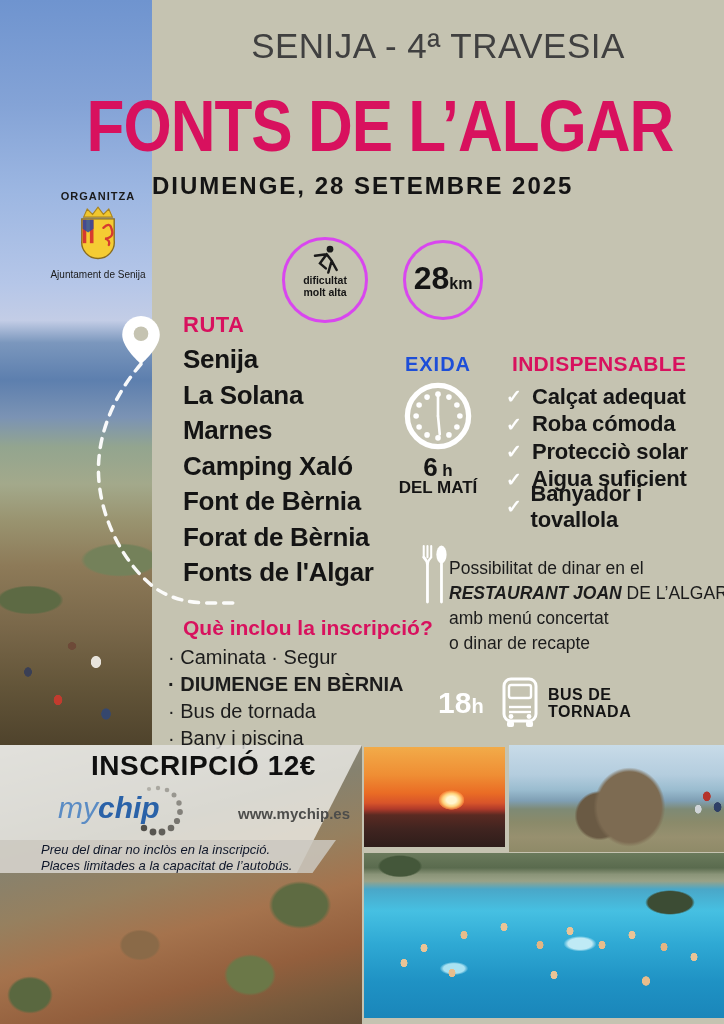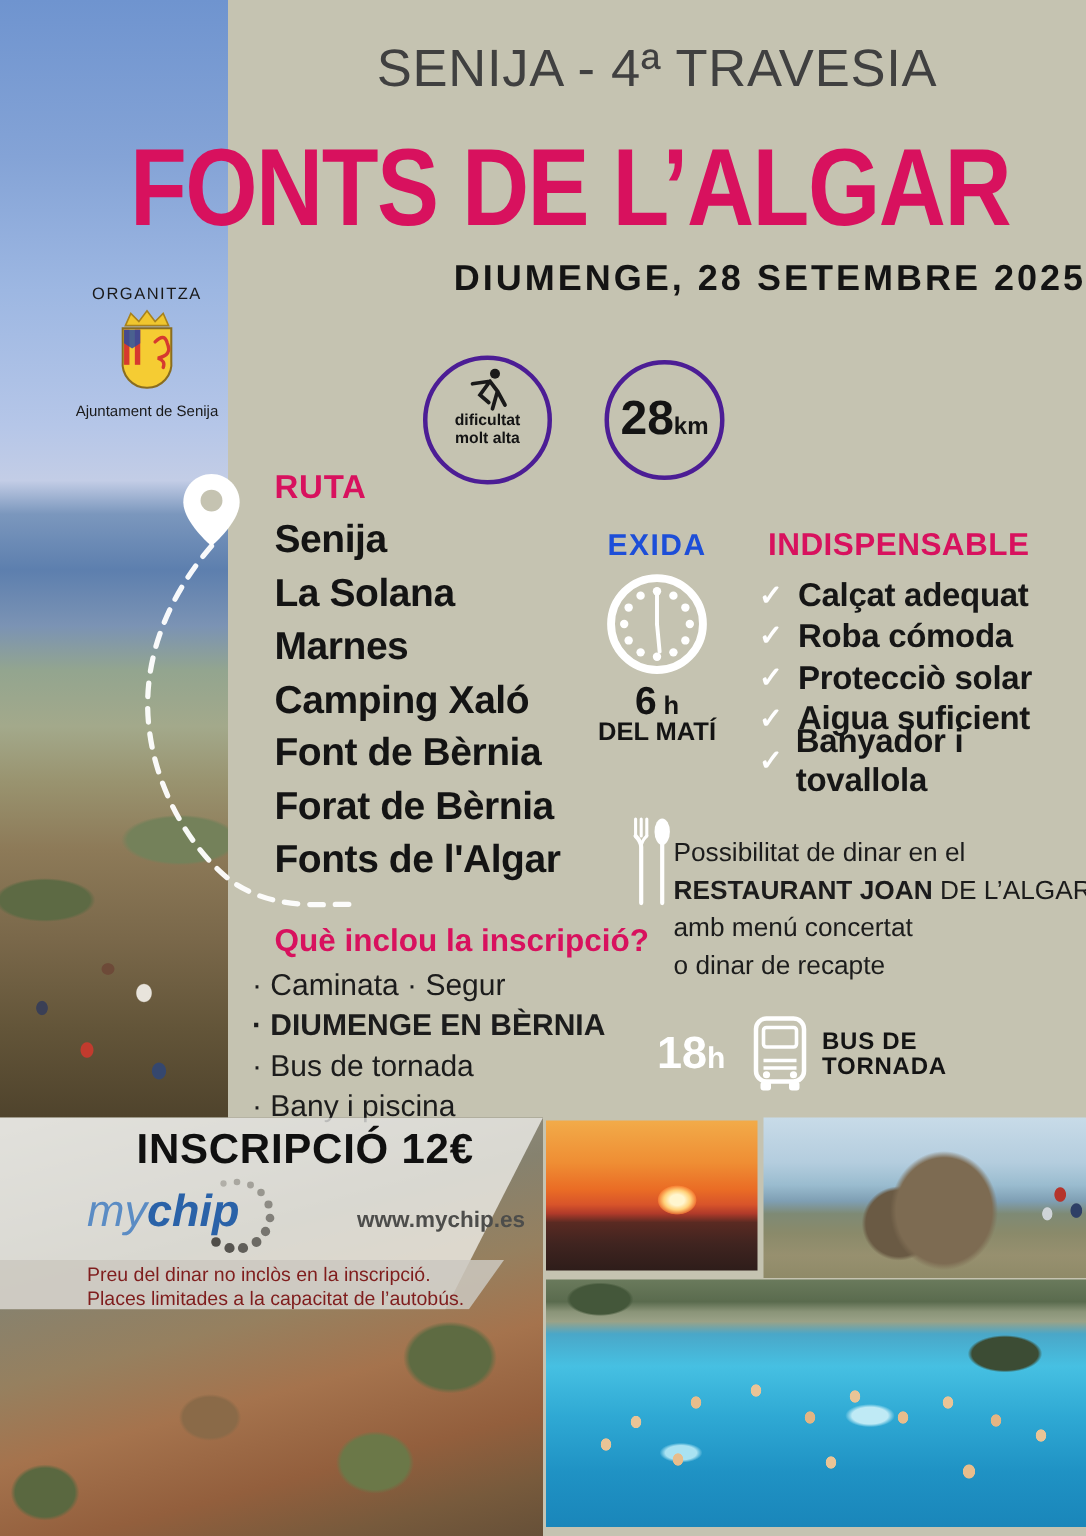--- a/index.html
+++ b/index.html
@@ -95,38 +95,38 @@
     background:rgba(203,200,192,0.85);
     -webkit-clip-path:polygon(0 0,100% 0,93% 100%,0 100%);
     clip-path:polygon(0 0,100% 0,93% 100%,0 100%);
   }
   .reg-title{left:55px;top:750px;font-size:28px;font-weight:800;letter-spacing:0.5px;color:#101010;margin-left:36px;}
   .brand{left:58px;top:791px;font-size:30px;font-style:italic;line-height:34px;}
   .brand .my{color:#5b8cc4;font-weight:400;}
   .brand .chip{color:#2a62a8;font-weight:800;}
   .brand-dots{left:128px;top:781px;}
   .website{left:238px;top:805px;font-size:15px;font-weight:700;color:#4d4d4b;}
-  .reg-notes{left:58px;top:842px;font-size:13px;color:#7f1d1d;line-height:15.5px;}
+  .reg-notes{left:41px;top:842px;font-size:13px;font-style:italic;color:#0f172a;line-height:15.5px;}
 
   
   .subtitle{left:152px;top:26px;width:572px;text-align:center;
     font-size:35px;font-weight:400;color:#404040;letter-spacing:0.5px;}
   .main-title{left:36px;top:84px;width:688px;text-align:center;
     font-size:62px;font-weight:800;color:#d8115e;letter-spacing:-1px;
     transform:scaleY(1.18);transform-origin:top center;white-space:nowrap;}
-  .date-line{left:152px;top:172px;width:572px;text-align:right;
+  .date-line{left:152px;top:172px;width:572px;text-align:left;
     font-size:24px;font-weight:800;color:#141414;letter-spacing:2px;}
 
   
   .organizer{left:38px;top:190px;width:120px;text-align:center;}
-  .org-label{font-size:11px;font-weight:400;letter-spacing:1px;color:#1a1a1a;}
+  .org-label{font-size:11px;font-weight:700;letter-spacing:1px;color:#1a1a1a;}
   .org-name{font-size:10px;color:#1a1a1a;margin-top:3px;}
 
   
-  .badge{border:3px solid #4c1d95;border-radius:50%;text-align:center;color:#141414;}
+  .badge{border:3px solid #d946ef;border-radius:50%;text-align:center;color:#141414;}
   .badge-1{left:282px;top:237px;width:80px;height:80px;}
   .badge-2{left:403px;top:240px;width:74px;height:74px;}
   .badge-3{left:523px;top:240px;width:74px;height:74px;}
   .badge-note{font-size:10.5px;font-weight:700;line-height:11.5px;}
   .badge-big{font-size:32px;font-weight:800;line-height:32px;}
   .badge-unit{font-size:16px;font-weight:700;}
 
   
   .section-heading{color:#d8115e;font-weight:800;}
   .ruta-heading{left:183px;top:312px;font-size:22px;letter-spacing:0.5px;}
@@ -149,21 +149,21 @@
   .ess-text{font-size:22px;font-weight:700;color:#161616;letter-spacing:-0.2px;}
 
   
   .inc-heading{left:183px;top:616px;font-size:21px;}
   .inc-list{left:168px;top:644px;}
   .inc-item{font-size:20px;color:#1c1c1c;line-height:27px;}
   .inc-item.bold{font-weight:800;}
 
   
   .dinner-text{left:449px;top:556px;width:280px;font-size:17.5px;color:#1c1c1c;line-height:25px;}
-  .dinner-bold{font-weight:800;}
+  .dinner-bold{font-weight:800;font-style:italic;}
 
   
   .bus-time{left:438px;top:686px;color:#ffffff;font-weight:800;}
   .bus-time .val{font-size:30px;}
   .bus-time .unit{font-size:20px;font-weight:700;}
   .bus-label{left:548px;top:686px;font-size:16px;font-weight:800;color:#141414;line-height:17px;letter-spacing:0.5px;}
 
   svg{display:block;}
 </style>
 </head>

